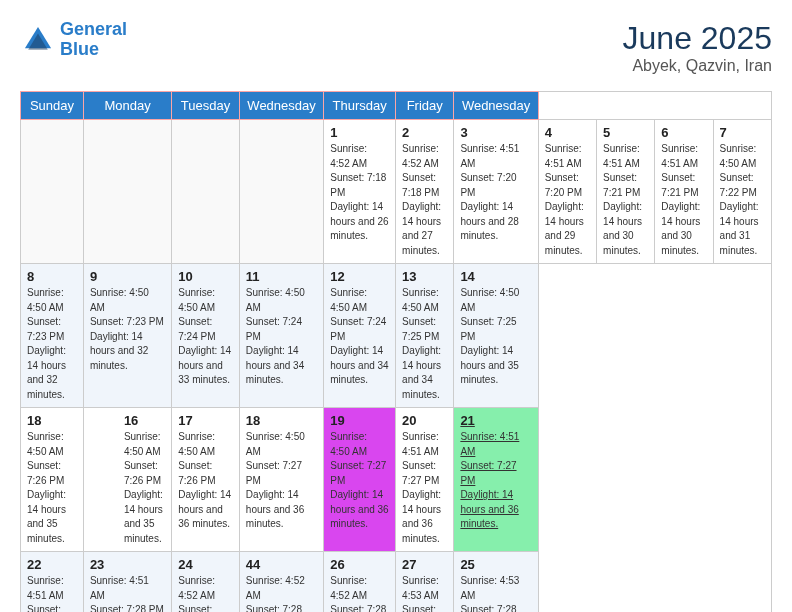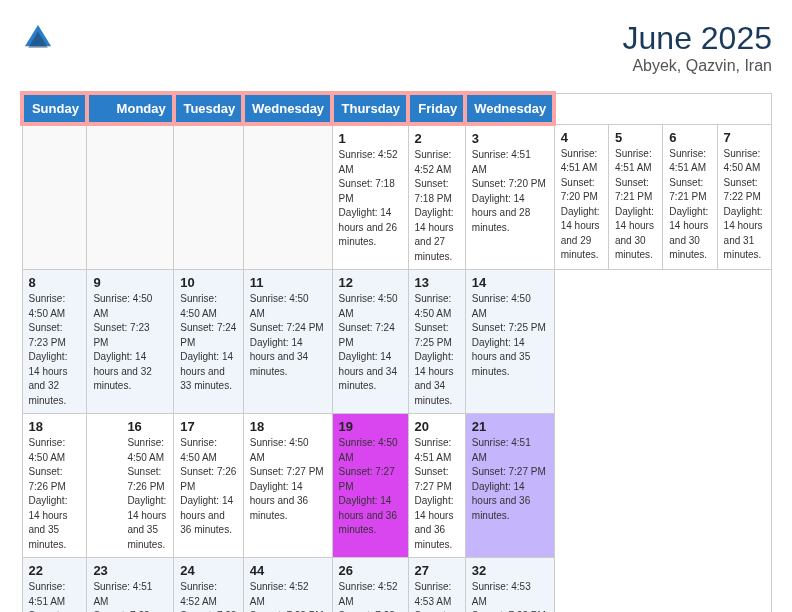--- a/index.html
+++ b/index.html
@@ -49,23 +49,23 @@
     .calendar {
       width: 100%;
       border-collapse: collapse;
       border: 1px solid #ccc;
     }
     .calendar th {
       background: #2a7dc9;
       color: #fff;
       font-size: 13px;
       padding: 6px 6px;
-      text-align: right;
-      border: 4px solid #fca5a5;
-      font-weight: bold;
+      text-align: center;
+      border: 1px solid #fca5a5;
+      font-weight: normal;
     }
     .calendar td {
       vertical-align: top;
       padding: 5px 6px;
       border: 1px solid #ccc;
       font-size: 10.5px;
       color: #333;
       width: 108px;
       min-height: 80px;
       background: #fff;
@@ -93,20 +93,24 @@
   </style>
 </head>
 <body>
 
 <div class="header">
   <div class="logo">
     <svg class="logo-icon" viewBox="0 0 44 44" xmlns="http://www.w3.org/2000/svg">
       <polygon points="22,6 38,32 6,32" fill="#2a7dc9"></polygon>
       <polygon points="22,14 34,34 10,34" fill="#1a3a5c" opacity="0.5"></polygon>
     </svg>
+    <div class="logo-text">
+      <div><span>General</span></div>
+      <div><span style="color:#2a7dc9">Blue</span></div>
+    </div>
   </div>
   <div class="title-block">
     <div class="month-title">June 2025</div>
     <div class="location-title">Abyek, Qazvin, Iran</div>
   </div>
 </div>
 
 <table class="calendar">
   <thead>
     <tr>
@@ -202,21 +206,21 @@
           <div class="day-info">Sunrise: 4:50 AM<br>Sunset: 7:27 PM<br>Daylight: 14 hours and 36 minutes.</div>
         </td>
         <td style="background: #d946ef; margin-top: 32px;">
           <span class="day-num">19</span>
           <div class="day-info">Sunrise: 4:50 AM<br>Sunset: 7:27 PM<br>Daylight: 14 hours and 36 minutes.</div>
         </td>
         <td style="background: rgb(255, 255, 255);">
           <span class="day-num">20</span>
           <div class="day-info">Sunrise: 4:51 AM<br>Sunset: 7:27 PM<br>Daylight: 14 hours and 36 minutes.</div>
         </td>
-        <td style="background: #c4b5fd;">
+        <td style="background: #86efac; text-decoration: underline;">
           <span class="day-num">21</span>
           <div class="day-info">Sunrise: 4:51 AM<br>Sunset: 7:27 PM<br>Daylight: 14 hours and 36 minutes.</div>
         </td>
       </tr>
       <tr>
         <td style="background: rgb(240, 245, 251);">
           <span class="day-num">22</span>
           <div class="day-info">Sunrise: 4:51 AM<br>Sunset: 7:28 PM<br>Daylight: 14 hours and 36 minutes.</div>
         </td>
         <td style="background: rgb(240, 245, 251);">
@@ -233,18 +237,18 @@
         </td>
         <td style="background: rgb(240, 245, 251);">
           <span class="day-num">26</span>
           <div class="day-info">Sunrise: 4:52 AM<br>Sunset: 7:28 PM<br>Daylight: 14 hours and 35 minutes.</div>
         </td>
         <td style="background: rgb(240, 245, 251);">
           <span class="day-num">27</span>
           <div class="day-info">Sunrise: 4:53 AM<br>Sunset: 7:28 PM<br>Daylight: 14 hours and 35 minutes.</div>
         </td>
         <td style="background: rgb(240, 245, 251);">
-          <span class="day-num">32</span>
+          <span class="day-num">25</span>
           <div class="day-info">Sunrise: 4:53 AM<br>Sunset: 7:28 PM<br>Daylight: 14 hours and 35 minutes.</div>
         </td>
       </tr>
     </tbody>
 </table>
 
 </body></html>

